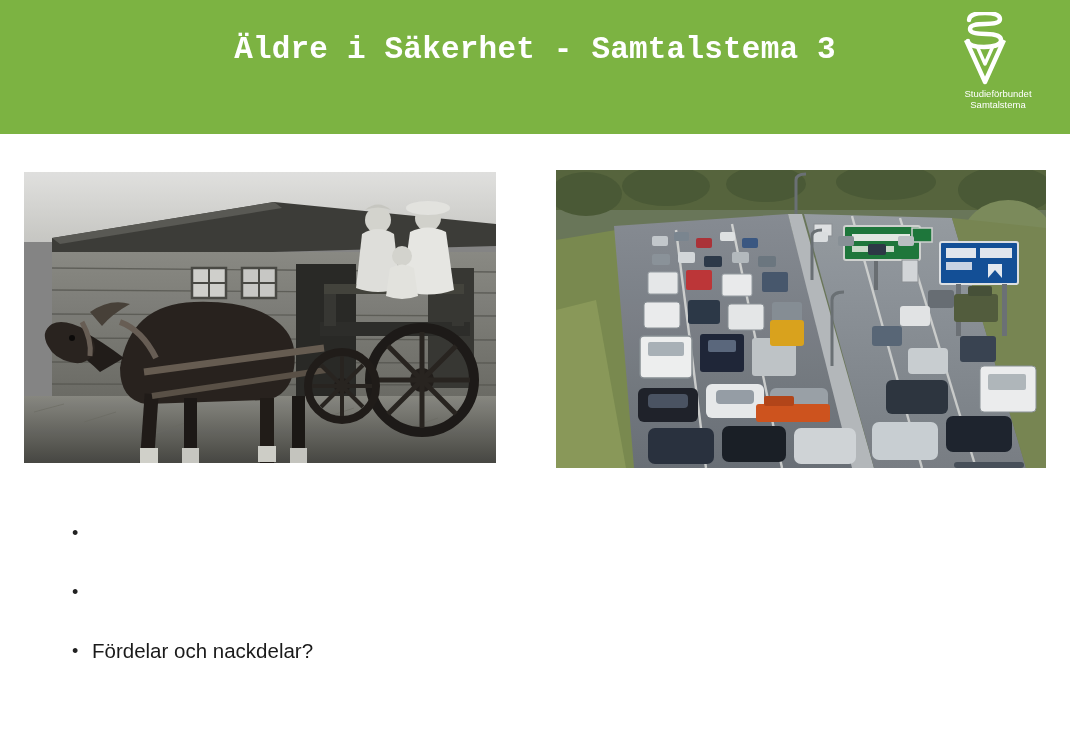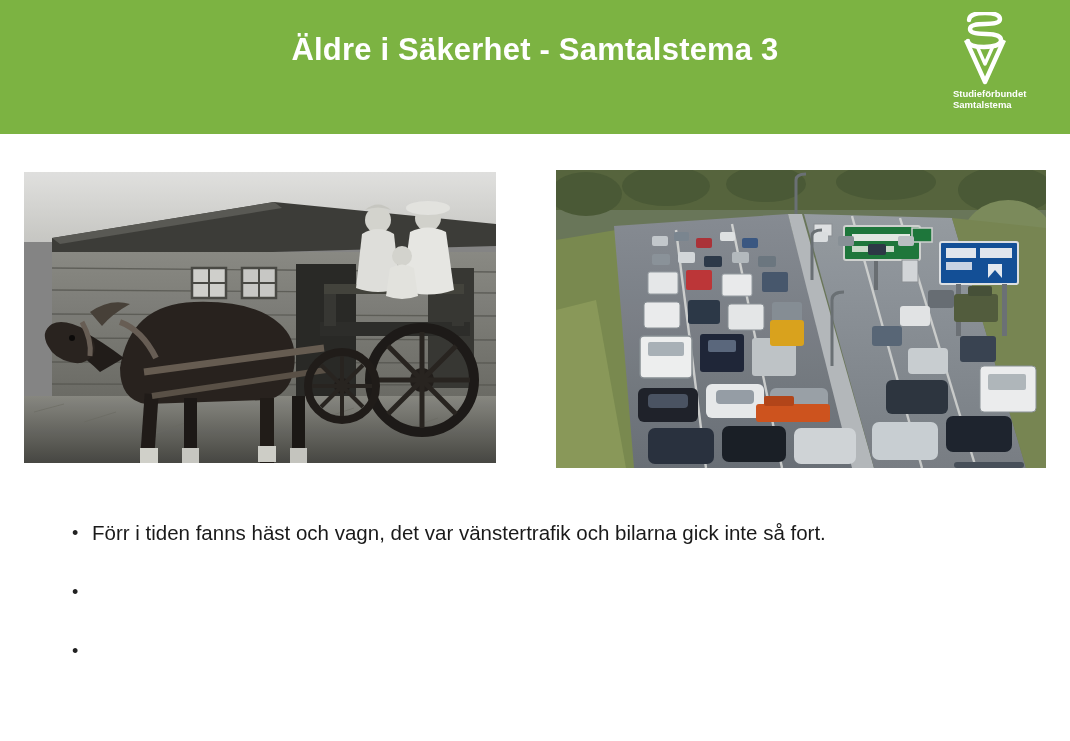--- a/index.html
+++ b/index.html
@@ -27,40 +27,41 @@
   .header-title {
     position: absolute;
     left: 0;
     top: 32px;
     width: 1070px;
     text-align: center;
     color: #ffffff;
     font-size: 31px;
     font-weight: bold;
     letter-spacing: 0.2px;
+    font-family: Liberation Mono, monospace;
   }
 
   
   .logo {
     position: absolute;
     right: 26px;
     top: 12px;
     width: 108px;
     height: 100px;
   }
   .logo svg { display: block; }
   .logo-text {
     position: absolute;
-    left: 17px;
+    left: 8px;
     top: 76px;
     width: 108px;
-    text-align: left;
+    text-align: center;
     color: #ffffff;
     font-size: 9.5px;
-    font-weight: bold;
+    font-weight: normal;
     line-height: 11px;
   }
 
   
   .img-left {
     position: absolute;
     left: 24px;
     top: 172px;
     width: 472px;
     height: 291px;
@@ -408,24 +409,24 @@
     </g>
 
     <rect x="0" y="0" width="490" height="298" fill="#000" opacity="0.03"></rect>
   </svg>
 </div>
 
 <div class="bullets">
 
   <div class="bullet-row">
     <div class="bullet-dot">•</div>
-    <div class="bullet-text">Förr i tiden fanns häst och vagn, det var vänstertrafik och bilarna gick inte så fort.</div>
   </div>
 
   <div class="bullet-row">
     <div class="bullet-dot">•</div>
   </div>
 
   <div class="bullet-row">
     <div class="bullet-dot">•</div>
+    <div class="bullet-text">Fördelar och nackdelar?</div>
   </div>
 
 </div>
 
 </body></html>

